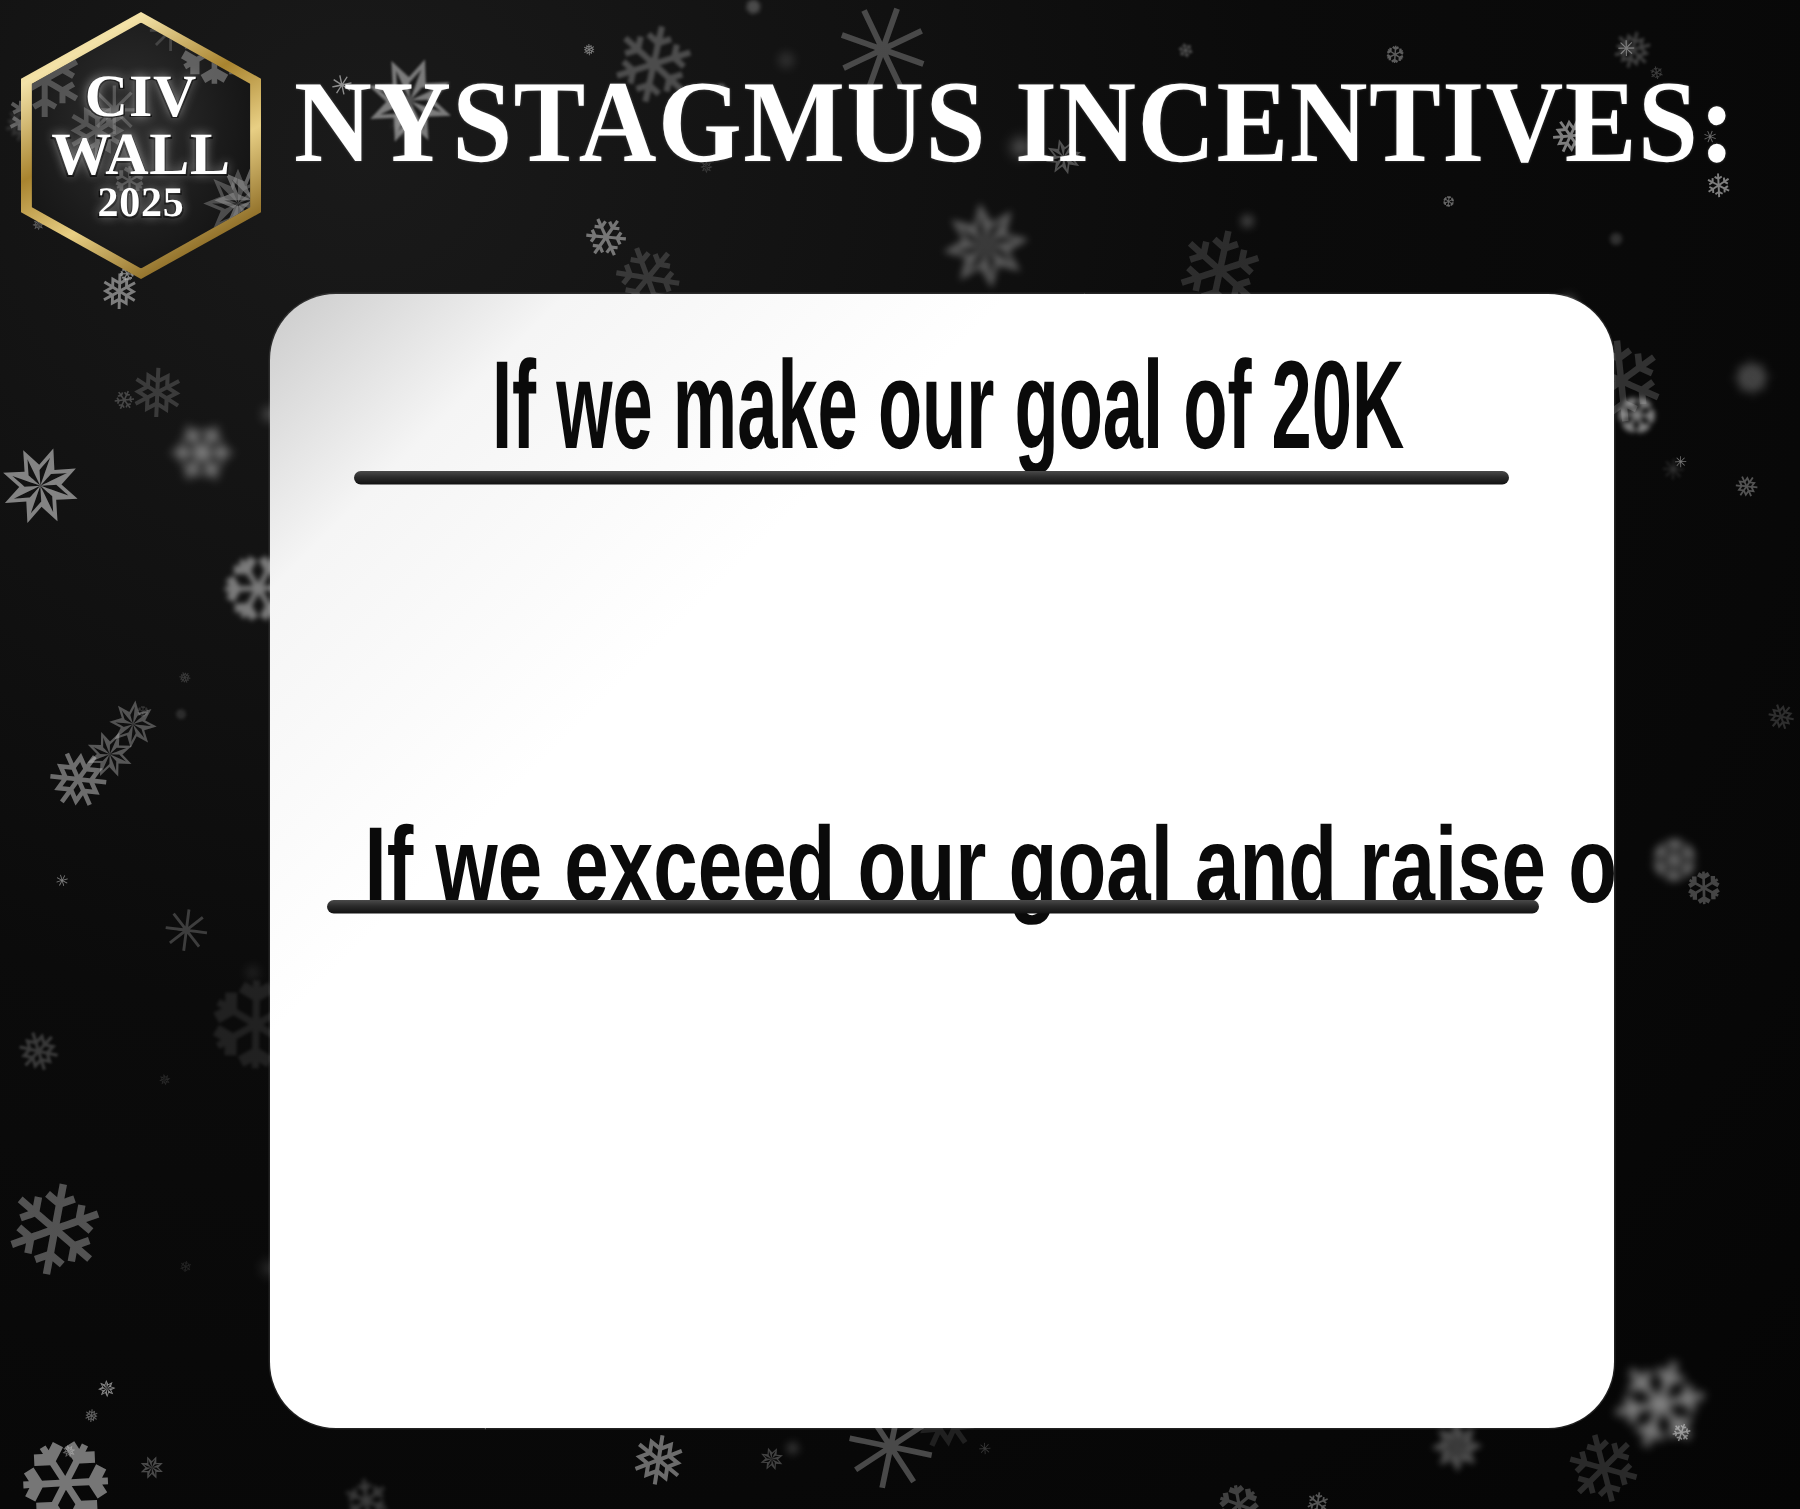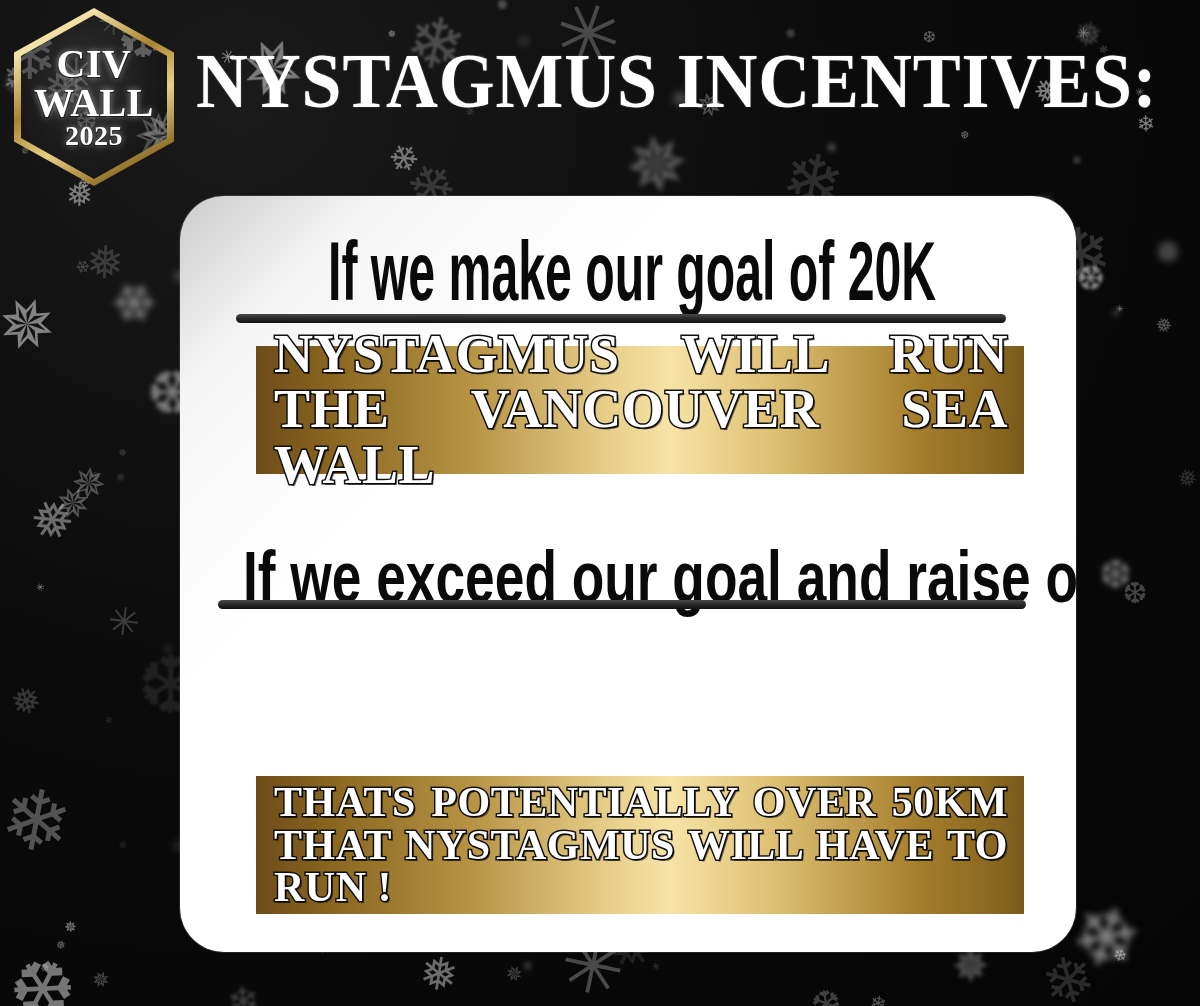--- a/index.html
+++ b/index.html
@@ -391,27 +391,21 @@
 
     <div id="poster-title" style="transform: scaleX(0.9206);">NYSTAGMUS INCENTIVES:</div>
   </div>
 
   <div id="card">
     <div id="card-inner">
 
       <div class="headline" id="headline-1" style="transform: scaleX(0.6696) scaleY(1.16);">If we make our goal of 20K</div>
       <div class="rule" id="rule-1"></div>
 
-      <div class="banner" id="banner-1">
-        <span class="banner-text" id="banner-text-1">NYSTAGMUS WILL RUN THE VANCOUVER SEA WALL</span>
-      </div>
 
       <div class="headline" id="headline-2" style="transform: scaleX(0.8594) scaleY(1.16);">If we exceed our goal and raise over 35k</div>
       <div class="rule" id="rule-2"></div>
 
 
-      <div class="banner" id="banner-3">
-        <span class="banner-text" id="banner-text-3">THATS POTENTIALLY OVER 50KM THAT NYSTAGMUS WILL HAVE TO RUN !</span>
-      </div>
 
     </div>
   </div>
 </div>
 
 </body></html>

